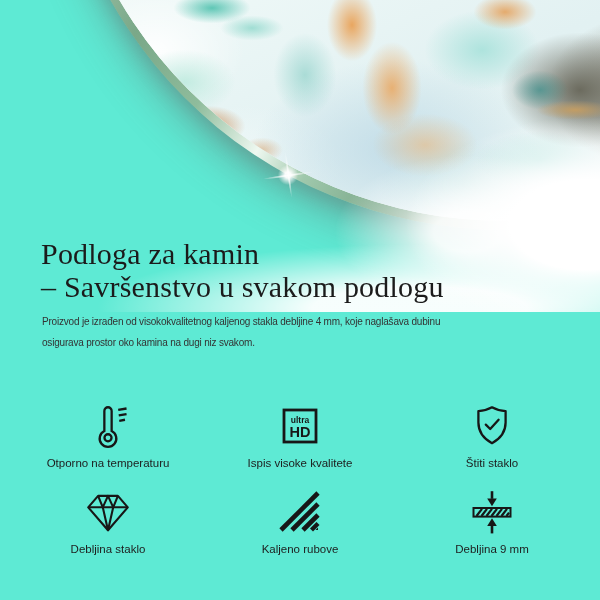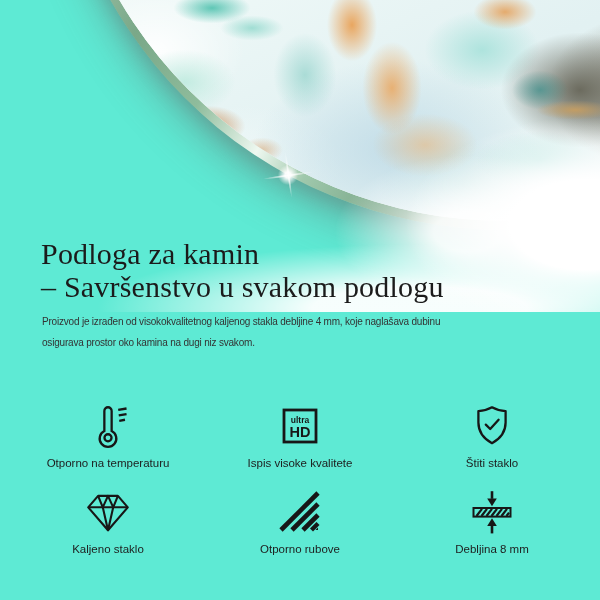--- a/index.html
+++ b/index.html
@@ -135,46 +135,46 @@
       <div class="f-icon">
         <svg viewBox="0 0 48 48" width="50" height="50" fill="none">
           <g stroke-width="2" stroke-linejoin="round">
             <path d="M14.5 8.5 H33.5 L43 19.5 L24 41.5 L5 19.5 Z"></path>
             <path d="M5 19.5 H43"></path>
             <path d="M14.5 8.5 L19 19.5 L24 8.5 L29 19.5 L33.5 8.5"></path>
             <path d="M19 19.5 L24 41.5 L29 19.5"></path>
           </g>
         </svg>
       </div>
-      <div class="f-label">Kaljeno staklo</div>
+      <div class="f-label">Debljina staklo</div>
     </div>
 
     <div class="feature">
       <div class="f-icon">
         <svg viewBox="0 0 48 48" width="48" height="48" fill="none">
           <g stroke-width="4.6">
             <path d="M5 42 L42 5"></path>
             <path d="M16 42 L42 16"></path>
             <path d="M27 42 L42 27"></path>
             <path d="M35.5 42 L42 35.5" stroke-width="4.2"></path>
           </g>
           <polygon points="39.5,42 42,39.5 42,42" fill="#171717" stroke="none"></polygon>
         </svg>
       </div>
-      <div class="f-label">Otporno rubove</div>
+      <div class="f-label">Kaljeno rubove</div>
     </div>
 
     <div class="feature">
       <div class="f-icon">
         <svg viewBox="0 0 48 48" width="48" height="48" fill="none">
           <path d="M24 3.2 V10.8" stroke-width="2.6"></path>
           <polygon points="19.2,10.5 28.8,10.5 24,18.3" fill="#171717" stroke="none"></polygon>
           <rect x="5.5" y="20" width="37" height="8.6" stroke-width="2"></rect>
           <path d="M8.5 28 L14 20.8 M13.5 28 L19 20.8 M18.5 28 L24 20.8 M23.5 28 L29 20.8 M28.5 28 L34 20.8 M33.5 28 L39 20.8 M38.5 28 L41 24.7" stroke-width="2.2"></path>
           <polygon points="19.2,38.1 28.8,38.1 24,30.3" fill="#171717" stroke="none"></polygon>
           <path d="M24 45.4 V37.8" stroke-width="2.6"></path>
         </svg>
       </div>
-      <div class="f-label">Debljina 8 mm</div>
+      <div class="f-label">Debljina 9 mm</div>
     </div>
 
   </div>
 </div>
 
 </body></html>

